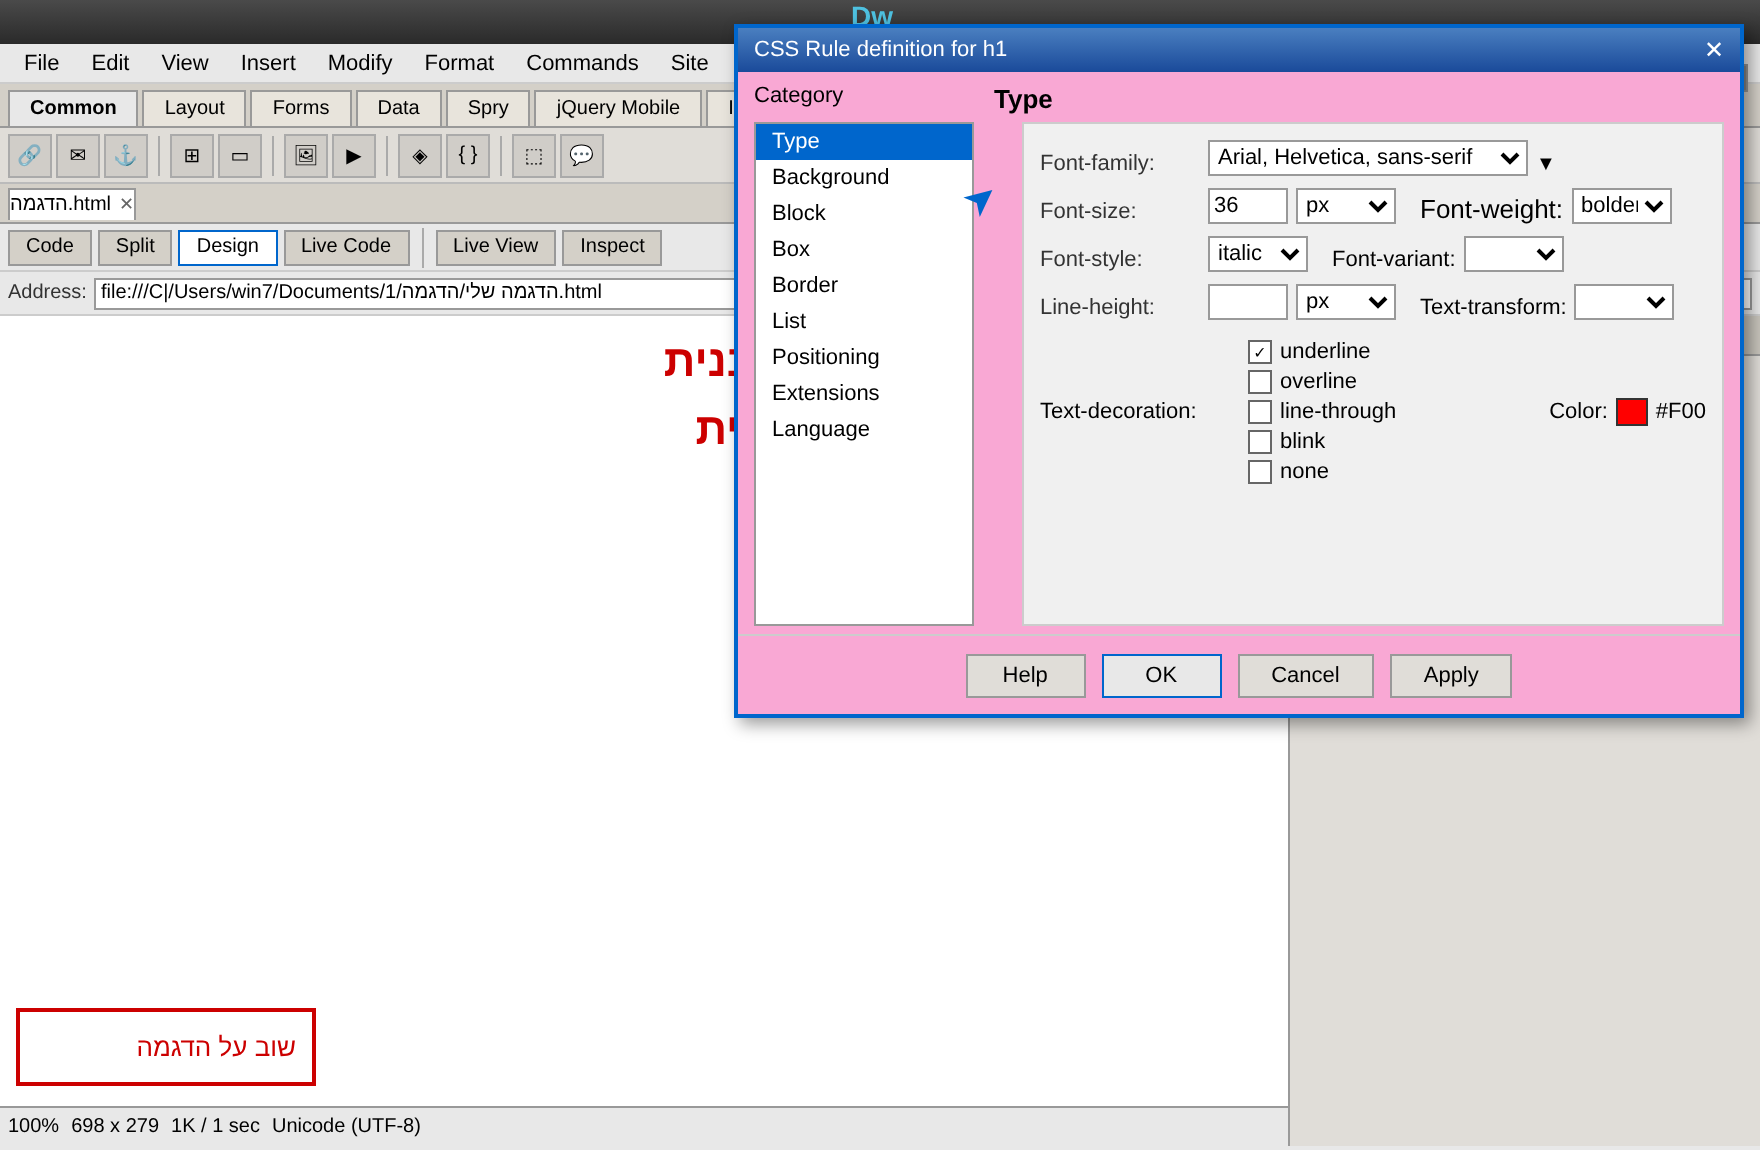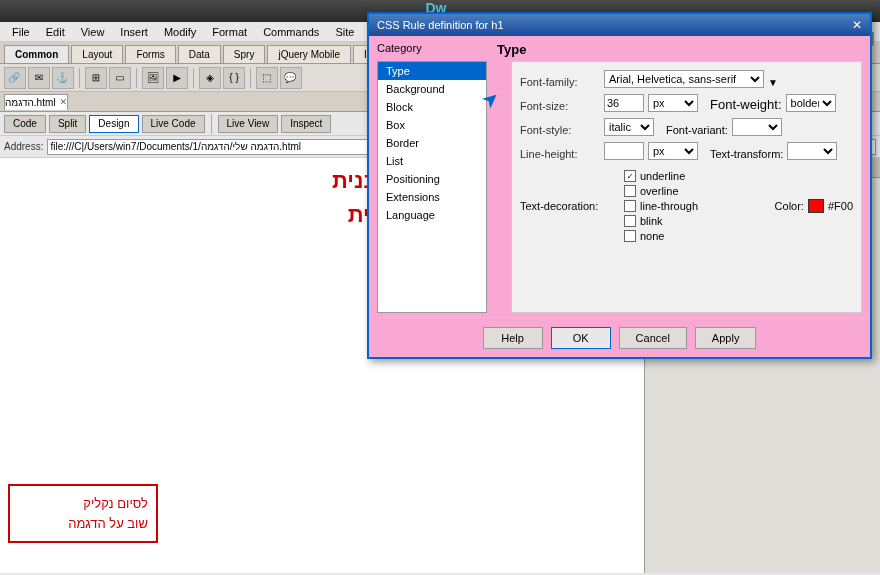--- a/index.html
+++ b/index.html
@@ -510,24 +510,29 @@
   <div class="main-area">
 
     <div class="left-panel">
       <div class="content-area">
         <div class="hebrew-text-1">תמוגדרות על ידי אותה התבנית</div>
         <div class="hebrew-text-2">מוגדרות על ידי אותה התבנית</div>
       </div>
 
 
       <div class="bottom-box">
-        <div>לסיום נקליק</div>
         <div>שוב על הדגמה</div>
       </div>
 
+      <div class="status-bar">
+        <span>100%</span>
+        <span>698 x 279</span>
+        <span>1K / 1 sec</span>
+        <span>Unicode (UTF-8)</span>
+      </div>
     </div>
 
     <div class="right-panel">
       <div class="right-panel-title">BUSINESS CATALYST</div>
       <div class="right-panel-tabs">
         <div class="rp-tab">FILES</div>
         <div class="rp-tab">ASSETS</div>
       </div>
     </div>
   </div>

